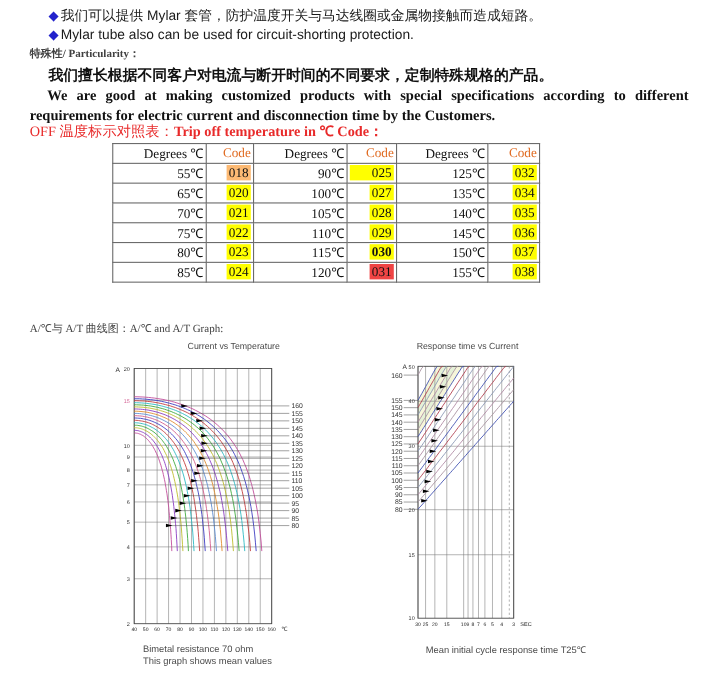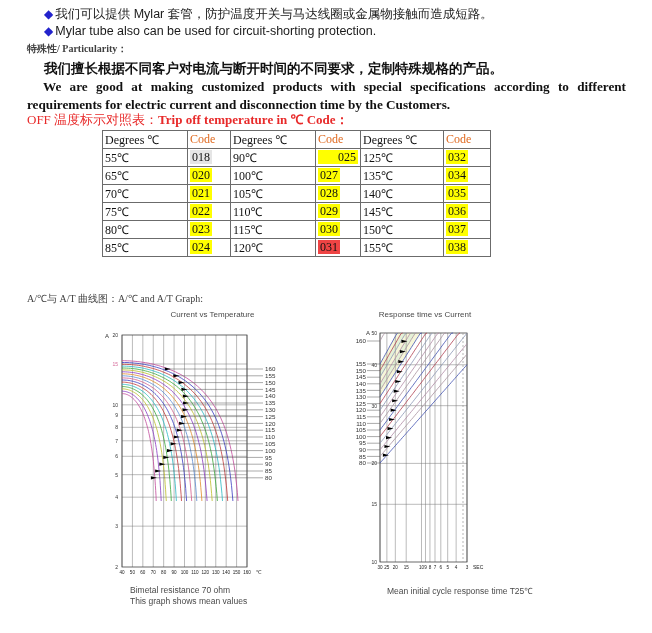--- a/index.html
+++ b/index.html
@@ -10,21 +10,21 @@
   .abs{position:absolute;}
   .bullet-line{font-family:"Liberation Sans",sans-serif;font-size:12.5px;color:#1a1a1a;white-space:nowrap;}
   .bullet-mark{color:#2323cc;font-size:12px;margin-right:2px;}
   .red-heading{color:#404040;font-weight:bold;font-size:10px;white-space:nowrap;}
   .cn-bold{font-weight:bold;font-size:13.5px;white-space:nowrap;}
   .en-para{font-weight:bold;font-size:13.2px;width:599px;text-align:justify;text-indent:16px;line-height:17.5px;}
   .tbl-heading{white-space:nowrap;font-size:13px;color:#e82a2a;}
   .tbl-heading .en{font-weight:bold;font-family:"Liberation Serif",serif;}
   table.codes{border-collapse:collapse;font-size:12px;}
   table.codes td,table.codes th{
-    border:1px solid #6b6b6b;text-align:left;vertical-align:middle;
+    border:1px solid #6b6b6b;text-align:right;vertical-align:middle;
     height:15px;padding:0 2px;font-weight:normal;
   }
   table.codes th{font-size:12px;}
   th.code-h{color:#e06a20;}
   td.deg{font-weight:bold;font-size:12px;}
   span.hl{background:#ffff00;padding:0 2px;}
   .chart-title{font-family:"Liberation Sans",sans-serif;font-size:8px;color:#4a4a4a;text-align:center;}
   .chart-caption{font-family:"Liberation Sans",sans-serif;font-size:8.5px;color:#4a4a4a;line-height:10.5px;}
   svg text{font-family:"Liberation Sans",sans-serif;}
 </style>
@@ -50,21 +50,21 @@
         <th class="code-h" style="width: 38px; color: rgb(224, 106, 32);">Code</th>
         <th class="" style="width: 80px;">Degrees ℃</th>
         <th class="code-h" style="width: 38px; color: rgb(224, 106, 32);">Code</th>
         <th class="" style="width: 78px;">Degrees ℃</th>
         <th class="code-h" style="width: 42px; color: rgb(224, 106, 32);">Code</th>
       </tr>
     </thead>
   <tbody>
       <tr>
         <td class="deg">55℃</td>
-        <td><span class="hl" style="background: #e5e5e5;">018</span></td>
+        <td><span class="hl" style="background: #fdba74;">018</span></td>
         <td class="deg">90℃</td>
         <td><span class="hl" style="background: rgb(255, 255, 0); padding-left: 20px;">025</span></td>
         <td class="deg">125℃</td>
         <td><span class="hl" style="background: rgb(255, 255, 0);">032</span></td>
       </tr>
       <tr>
         <td class="deg">65℃</td>
         <td><span class="hl" style="background: rgb(255, 255, 0);">020</span></td>
         <td class="deg">100℃</td>
         <td><span class="hl" style="background: rgb(255, 255, 0);">027</span></td>
@@ -84,21 +84,21 @@
         <td><span class="hl" style="background: rgb(255, 255, 0);">022</span></td>
         <td class="deg">110℃</td>
         <td><span class="hl" style="background: rgb(255, 255, 0); margin-top: 32px;">029</span></td>
         <td class="deg">145℃</td>
         <td><span class="hl" style="background: rgb(255, 255, 0);">036</span></td>
       </tr>
       <tr>
         <td class="deg">80℃</td>
         <td><span class="hl" style="background: rgb(255, 255, 0);">023</span></td>
         <td class="deg">115℃</td>
-        <td><span class="hl" style="background: rgb(255, 255, 0);">030</span></td>
+        <td><span class="hl" style="background: rgb(255, 255, 0); font-weight: bold;">030</span></td>
         <td class="deg">150℃</td>
         <td><span class="hl" style="background: rgb(255, 255, 0);">037</span></td>
       </tr>
       <tr>
         <td class="deg">85℃</td>
         <td><span class="hl" style="background: rgb(255, 255, 0);">024</span></td>
         <td class="deg">120℃</td>
         <td><span class="hl" style="background: #ef4444;">031</span></td>
         <td class="deg">155℃</td>
         <td><span class="hl" style="background: rgb(255, 255, 0);">038</span></td>

